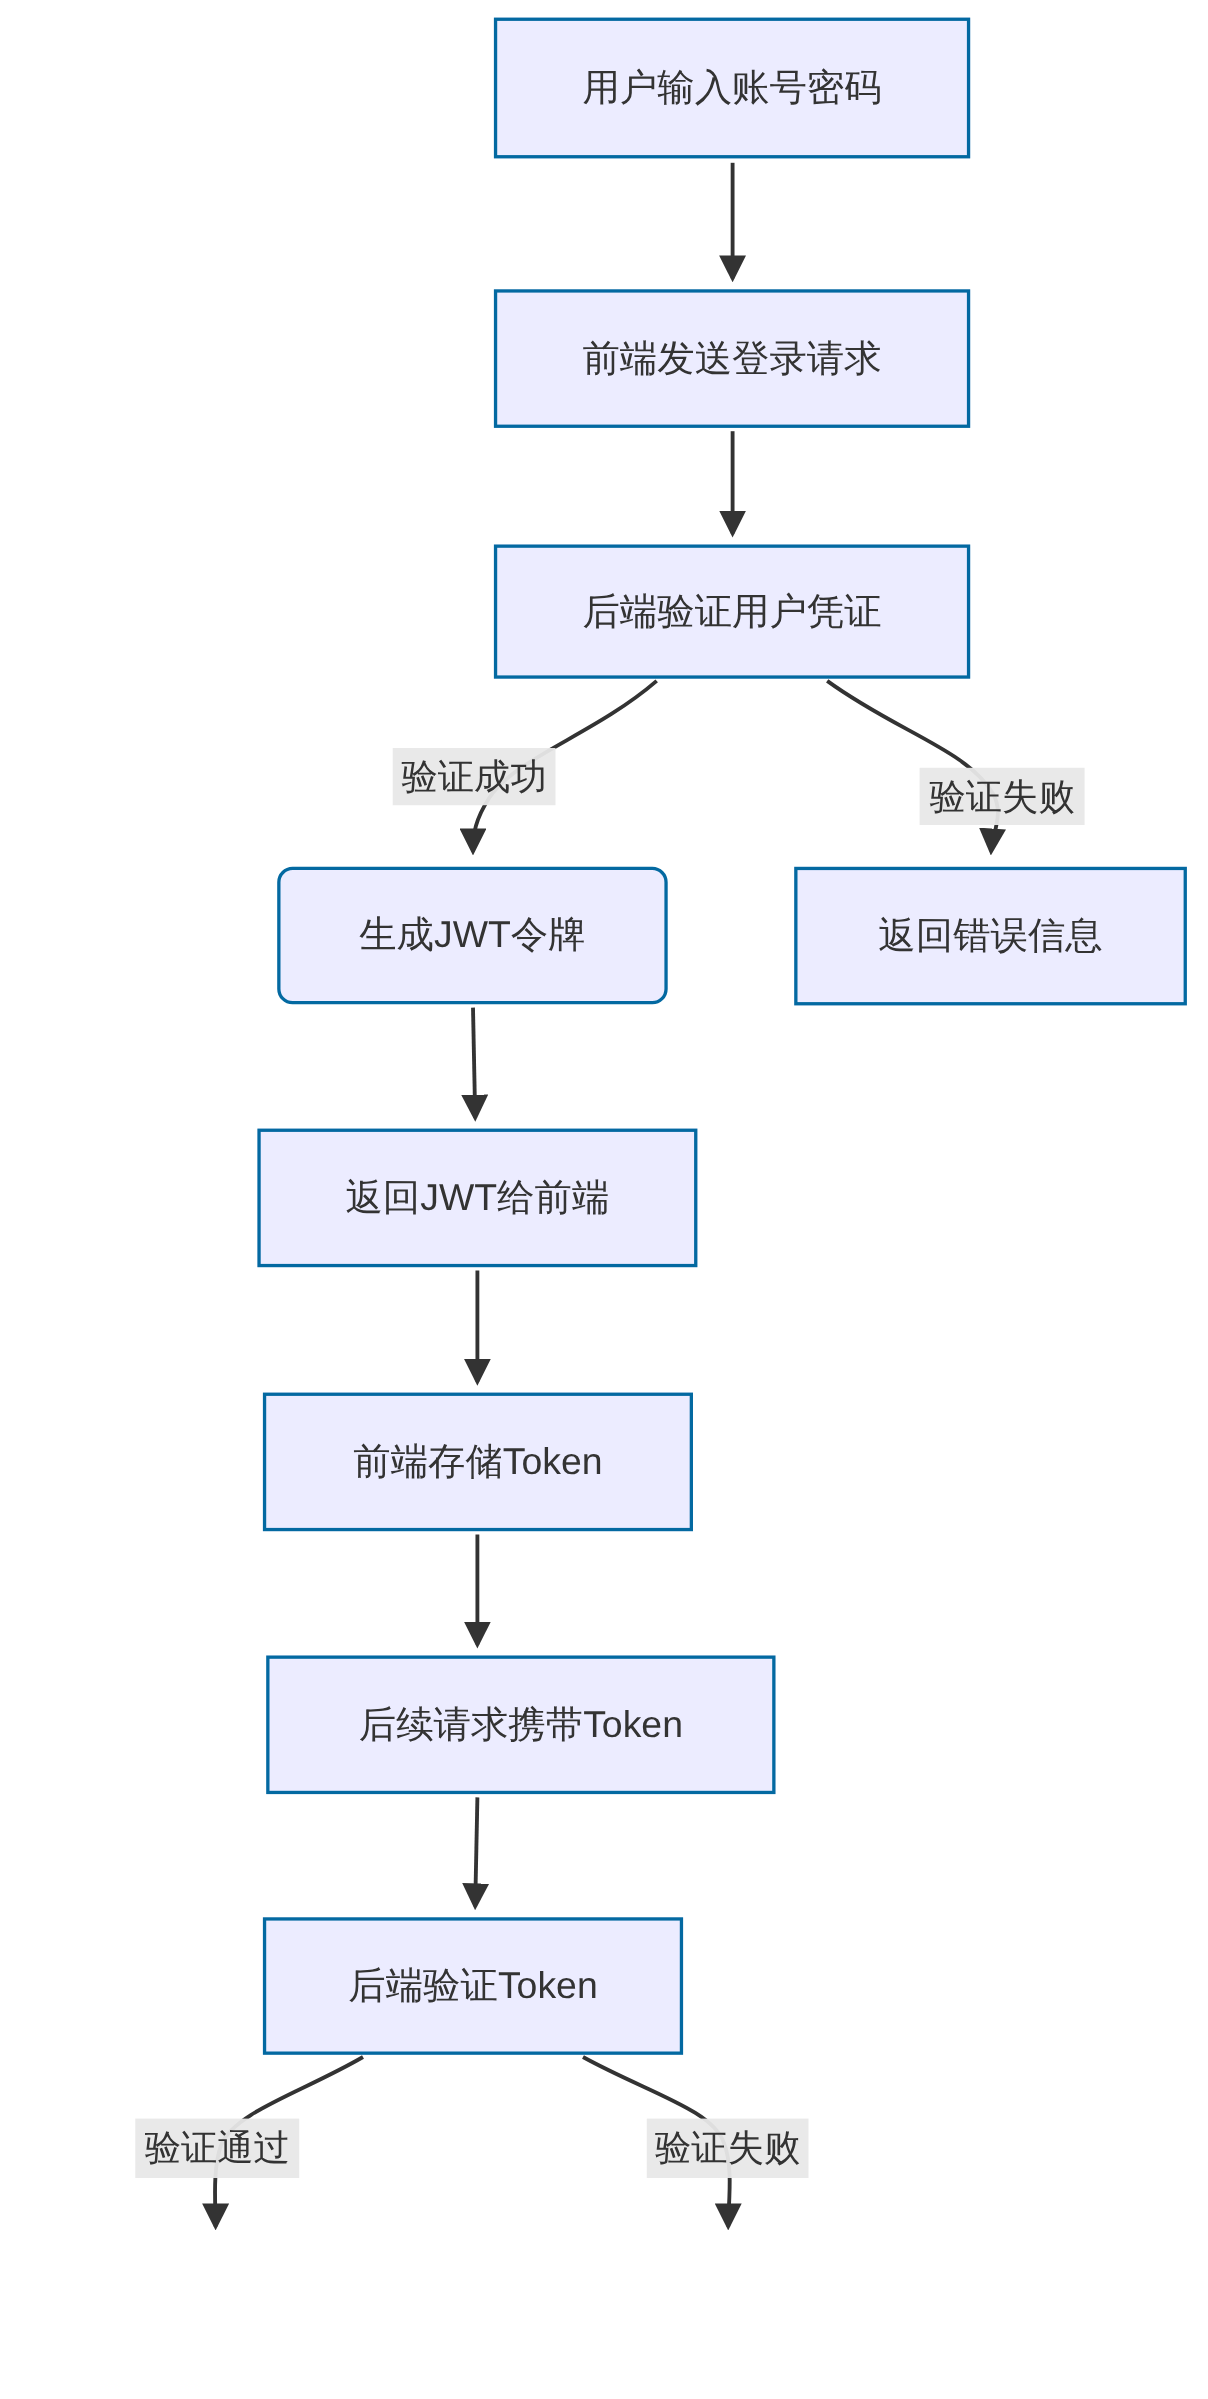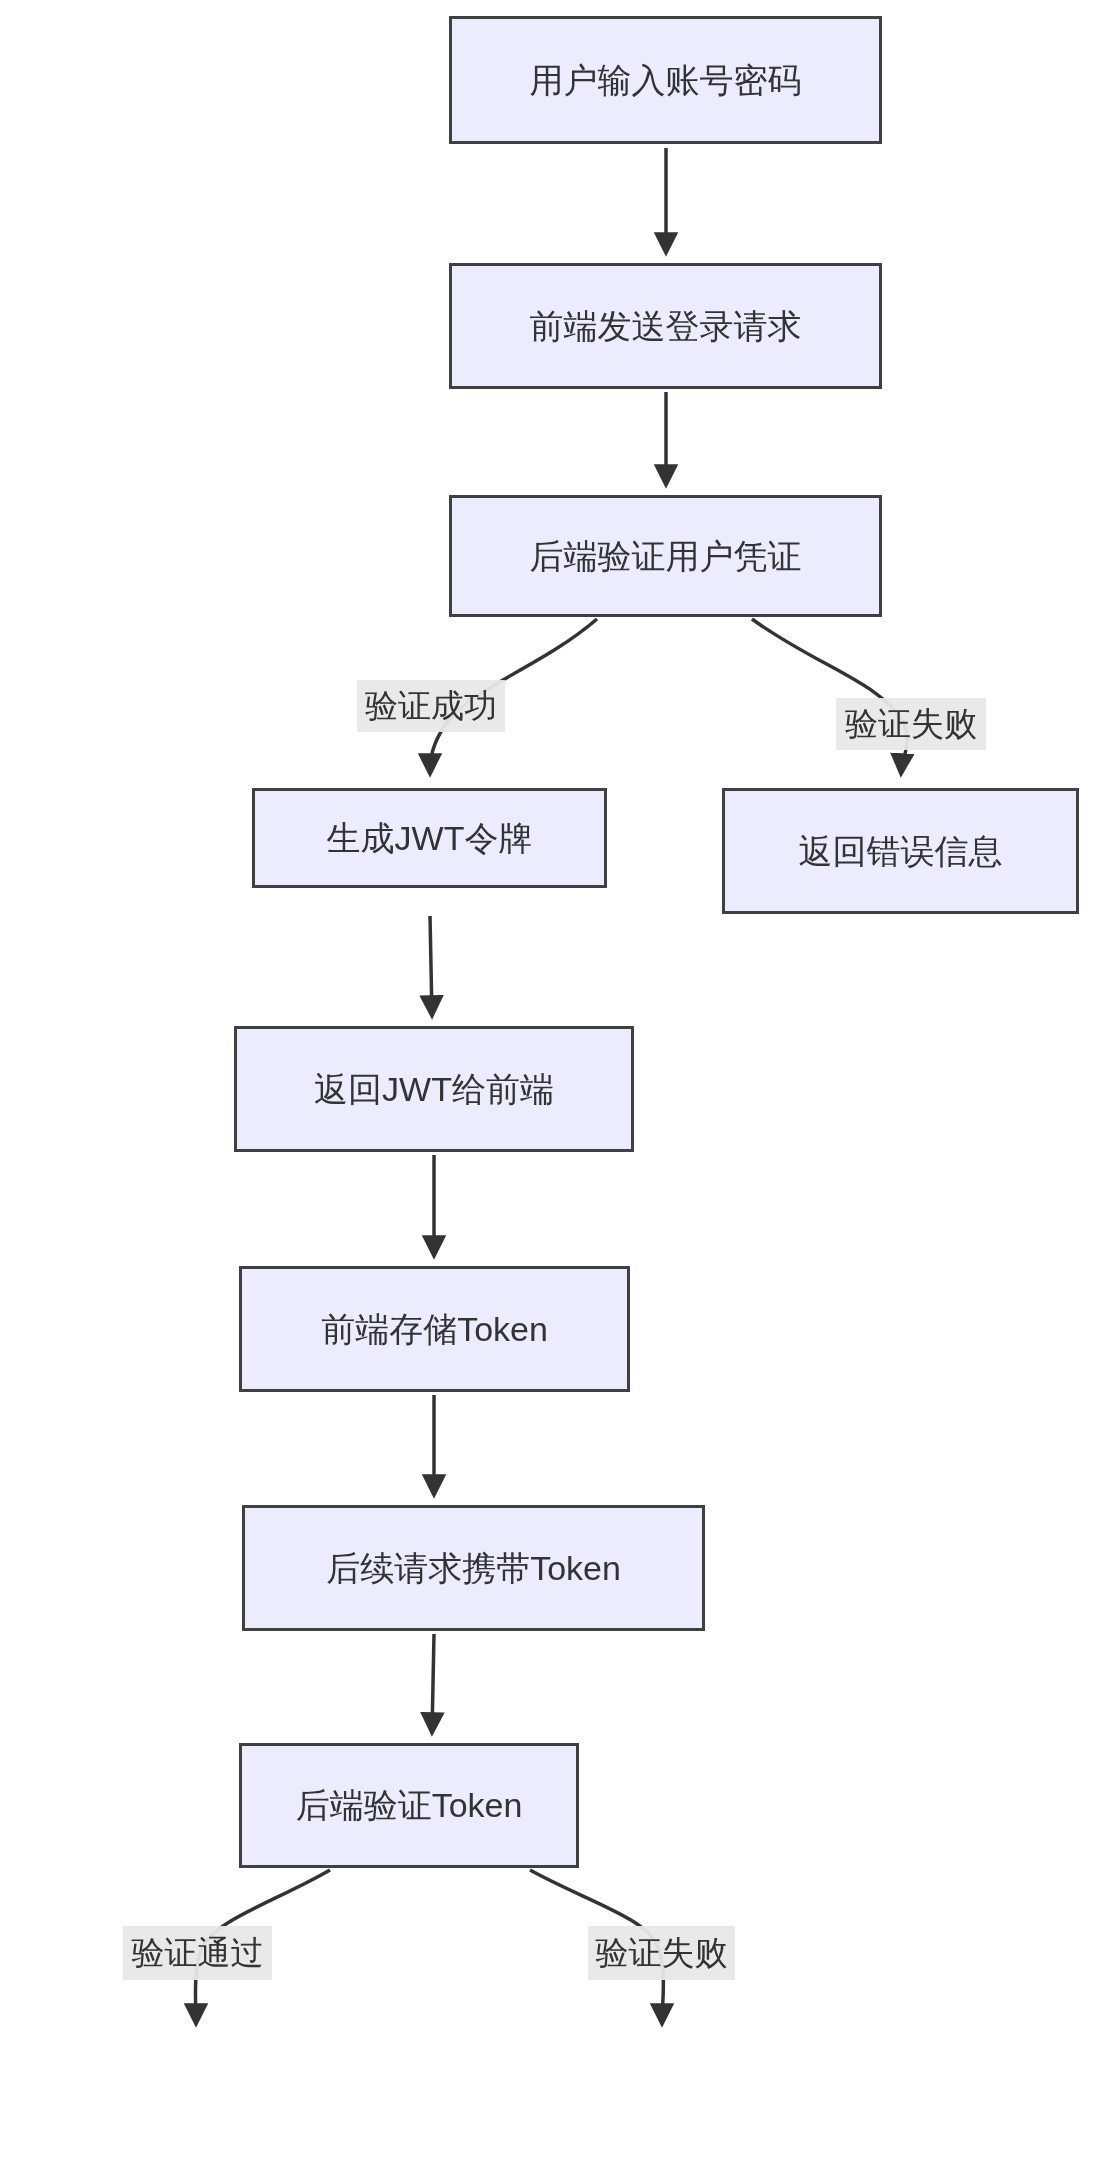--- a/index.html
+++ b/index.html
@@ -19,21 +19,21 @@
     position: absolute;
     left: 0;
     top: 0;
     width: 1098px;
     height: 2181px;
   }
   .flow-node {
     position: absolute;
     box-sizing: border-box;
     background: #ECECFF;
-    border: 3px solid #404040;
+    border: 3px solid #0369a1;
     color: #333333;
     font-size: 34px;
     line-height: 1.2;
     display: flex;
     align-items: center;
     justify-content: center;
     text-align: center;
     white-space: nowrap;
   }
   .edge-label {
@@ -80,31 +80,31 @@
     <path class="edge-path" d="M330,1870 C275,1902 213,1920 201,1950 C193,1972 196,2004 196,2024" marker-end="url(#arrowhead)"></path>
     <path class="edge-path" d="M530,1870 C588,1902 648,1918 658,1948 C667,1970 662,2004 662,2024" marker-end="url(#arrowhead)"></path>
   </svg>
 
   <div class="flow-node" style="left:449px; top:16px;  width:433px; height:128px;">用户输入账号密码</div>
 
   <div class="flow-node" style="left:449px; top:263px; width:433px; height:126px;">前端发送登录请求</div>
 
   <div class="flow-node" style="left:449px; top:495px; width:433px; height:122px;">后端验证用户凭证</div>
 
-  <div class="flow-node" style="left:252px; top:788px; width:355px; height:100px;">生成JWT令牌</div>
+  <div class="flow-node" style="left:252px; top:788px; width:355px; height:125px;border-radius:14px;">生成JWT令牌</div>
 
   <div class="flow-node" style="left:722px; top:788px; width:357px; height:126px;">返回错误信息</div>
 
   <div class="flow-node" style="left:234px; top:1026px; width:400px; height:126px;">返回JWT给前端</div>
 
   <div class="flow-node" style="left:239px; top:1266px; width:391px; height:126px;">前端存储Token</div>
 
   <div class="flow-node" style="left:203px; top:1505px; width:463px; height:126px;margin-left:39px;">后续请求携带Token</div>
 
-  <div class="flow-node" style="left:239px; top:1743px; width:340px; height:125px;">后端验证Token</div>
+  <div class="flow-node" style="left:239px; top:1743px; width:382px; height:125px;">后端验证Token</div>
 
 
 
   <div class="edge-label" style="left:357px; top:680px; width:148px; height:52px;">验证成功</div>
 
   <div class="edge-label" style="left:836px; top:698px; width:150px; height:52px;">验证失败</div>
 
   <div class="edge-label" style="left:123px; top:1926px; width:149px; height:54px;">验证通过</div>
 
   <div class="edge-label" style="left:588px; top:1926px; width:147px; height:54px;">验证失败</div>

